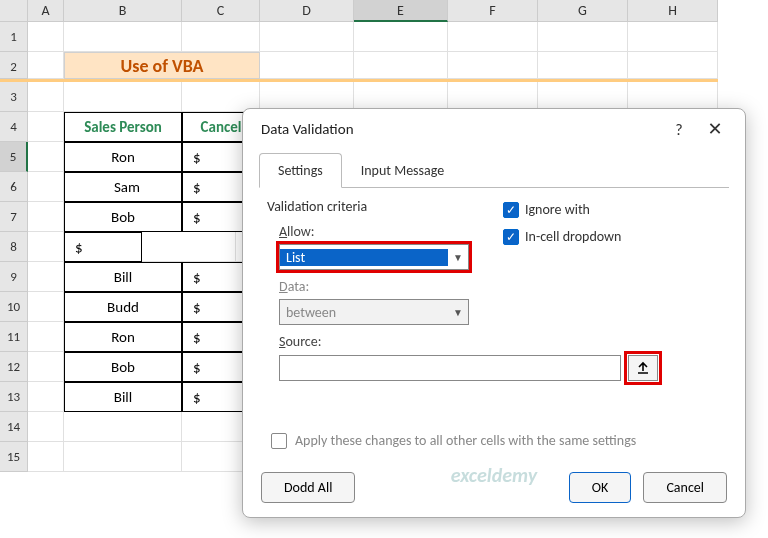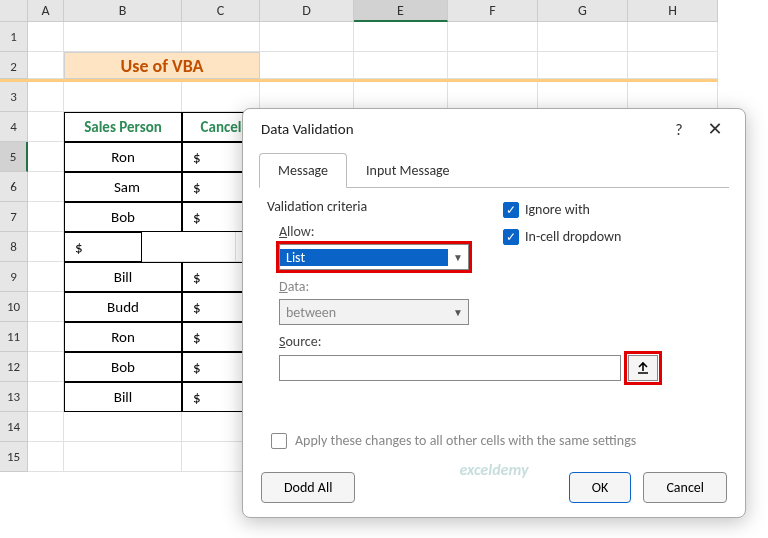--- a/index.html
+++ b/index.html
@@ -58,21 +58,21 @@
 .src-wrap { display: flex; width: 380px; gap: 6px; align-items: center; }
 .src-input { flex: 1; height: 26px; border: 1px solid #888; padding: 0 6px; font-size: 14px; }
 .src-btn { width: 30px; height: 26px; border: 1px solid #888; background: #f5f5f5; display: flex; align-items: center; justify-content: center; }
 .src-btn-hi { outline: 3px solid #e00000; padding: 1px; }
 
 .apply-row { display: flex; align-items: center; gap: 8px; margin-top: 50px; margin-left: 4px; color: #888; }
 .dlg-foot { position: absolute; bottom: 14px; left: 18px; right: 18px; display: flex; align-items: center; }
 .btn { padding: 6px 22px; border: 1px solid #888; background: #f5f5f5; border-radius: 4px; font-size: 14px; cursor: pointer; }
 .btn.primary { border: 1.5px solid #0a64c8; }
 .spacer { flex: 1; }
-.wm { position: absolute; bottom: 38px; left: 50%; transform: translateX(-50%); color: rgba(30,120,120,0.25); font-size: 16px; font-style: italic; font-weight: bold; pointer-events: none; }
+.wm { position: absolute; bottom: 30px; left: 50%; transform: translateX(-50%); color: rgba(30,120,120,0.25); font-size: 20px; font-style: italic; font-weight: bold; pointer-events: none; }
 </style>
 </head>
 <body>
 
 <div class="sheet">
   <div class="colhdr">
       <div class="corner"></div>
       <div class="ch" style="width: 36px;">A</div>
       <div class="ch" style="width: 118px;">B</div>
       <div class="ch" style="width: 78px;">C</div>
@@ -249,21 +249,21 @@
     </div>
 </div>
 
 <div class="dialog">
   <div class="dlg-title">
     <span class="t">Data Validation</span>
     <span class="hb">?</span>
     <span class="hb xb">✕</span>
   </div>
   <div class="tabs">
-      <div class="tab active">Message</div>
+      <div class="tab active">Settings</div>
       <div class="tab">Input Message</div>
     </div>
   <div class="tab-line"></div>
   <div class="panel">
     <div class="legend">Validation criteria</div>
     <div class="fld">
       <div class="lbl"><u>A</u>llow:</div>
       <div class="combo hi">
         <div class="val">List</div>
         <div class="arr">▼</div>

